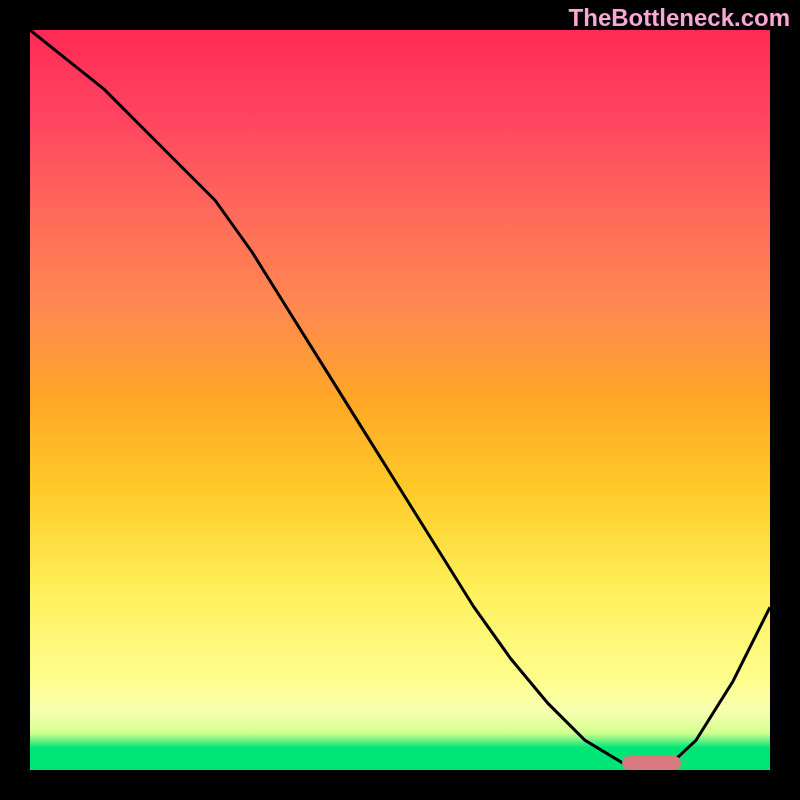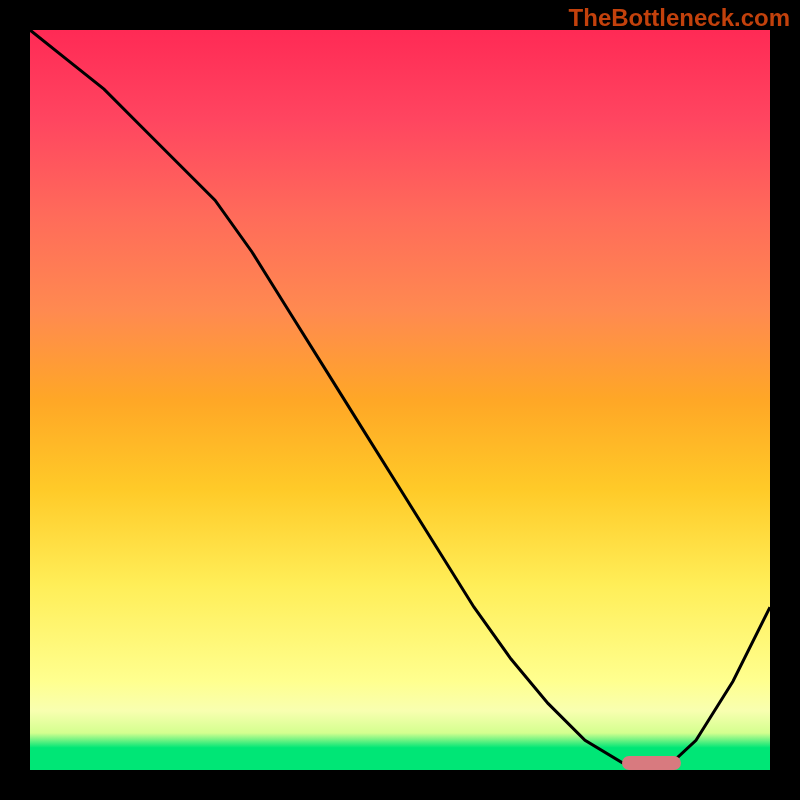--- a/index.html
+++ b/index.html
@@ -10,21 +10,21 @@
     background: #000;
     position: relative;
     font-family: Arial, sans-serif;
   }
   .watermark {
     position: absolute;
     top: 4px;
     right: 10px;
     font-size: 24px;
     font-weight: bold;
-    color: #c2410c;
+    color: #f9a8d4;
     z-index: 10;
   }
   .chart-frame {
     position: absolute;
     top: 30px;
     left: 30px;
     width: 740px;
     height: 740px;
     background: linear-gradient(to top,
       #00e676 0%,

